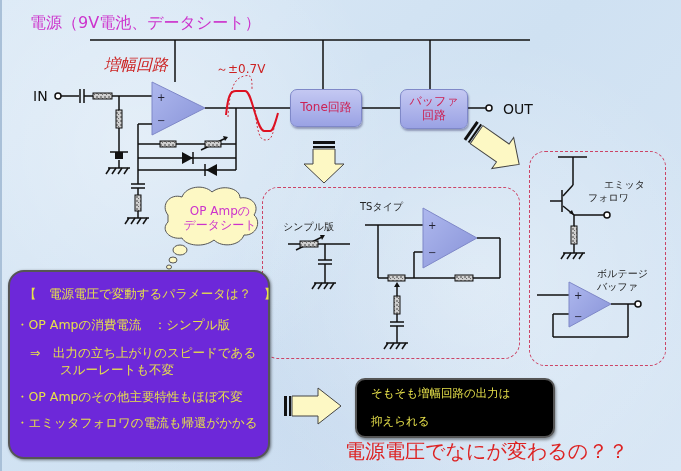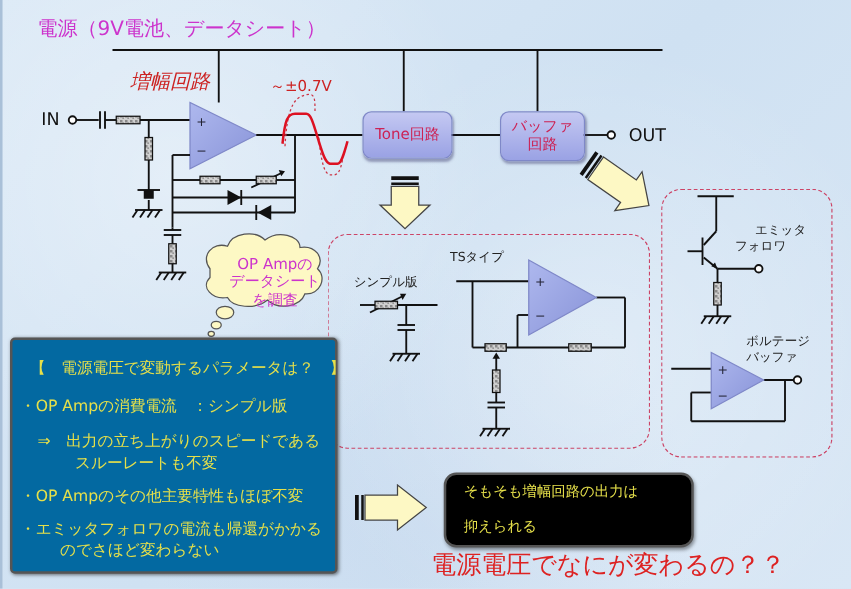--- a/index.html
+++ b/index.html
@@ -27,21 +27,21 @@
     flex-direction:column;align-items:center;justify-content:center;line-height:1.15;}
   .tone{left:290px;top:89px;width:70px;height:36px;}
   .buffer{left:400px;top:89px;width:66px;height:38px;}
   .sm{font-size:10px;color:#222;}
   .dotbox{position:absolute;border:1.3px dashed #cc4466;border-radius:16px;}
   .box-tone{left:262px;top:187px;width:256px;height:170px;}
   .box-buf{left:529px;top:151px;width:135px;height:213px;}
   .cloud-text{position:absolute;left:175px;top:204px;width:90px;text-align:center;
     font-size:12px;color:#cc33cc;line-height:1.2;}
   .panel{position:absolute;left:8px;top:270px;width:258px;height:185px;
-    background:#0369a1;border-radius:4px;border:2px solid #555;box-shadow:1px 1px 3px rgba(0,0,0,0.5);}
+    background:#6d28d9;border-radius:16px;border:2px solid #555;box-shadow:1px 1px 3px rgba(0,0,0,0.5);}
   .panel .line{position:absolute;white-space:nowrap;font-size:12.5px;color:#e6e04a;line-height:1.25;}
   .note{position:absolute;left:355px;top:378px;width:196px;height:56px;background:#000;
     border-radius:10px;border:2px solid #555;box-shadow:1px 2px 3px rgba(0,0,0,0.4);}
   .note .line{position:absolute;left:14px;white-space:nowrap;font-size:11.5px;color:#e6e04a;line-height:1.2;}
   .question{left:345px;top:441px;font-size:20px;color:#dd2222;}
 </style>
 </head>
 <body>
 
 <div id="bg"></div>
@@ -259,31 +259,29 @@
 <div class="txt sm" style="left:283px;top:222px;">シンプル版</div>
 <div class="txt sm" style="left:360px;top:202px;">TSタイプ</div>
 <div class="txt sm" style="left:604px;top:180px;">エミッタ</div>
 <div class="txt sm" style="left:588px;top:193px;">フォロワ</div>
 <div class="txt sm" style="left:597px;top:269px;">ボルテージ</div>
 <div class="txt sm" style="left:597px;top:282px;">バッファ</div>
 
 <div class="cloud-text">
   <div>OP Ampの</div>
   <div>データシート</div>
-  <div>を調査</div>
 </div>
 
 <div class="panel">
   <div class="line" style="left:14px;top:14px;">【　電源電圧で変動するパラメータは？　】</div>
   <div class="line" style="left:6px;top:45px;">・OP Ampの消費電流　：シンプル版</div>
   <div class="line" style="left:20px;top:73px;">⇒　出力の立ち上がりのスピードである</div>
   <div class="line" style="left:50px;top:90px;">スルーレートも不変</div>
   <div class="line" style="left:6px;top:117px;">・OP Ampのその他主要特性もほぼ不変</div>
   <div class="line" style="left:6px;top:143px;">・エミッタフォロワの電流も帰還がかかる</div>
-  <div class="line" style="left:38px;top:160px;">のでさほど変わらない</div>
 </div>
 
 <div class="note">
   <div class="line" style="top:7px;">そもそも増幅回路の出力は</div>
   <div class="line" style="top:35px;">抑えられる</div>
 </div>
 
 <div class="txt question">電源電圧でなにが変わるの？？</div>
 
 </body></html>

